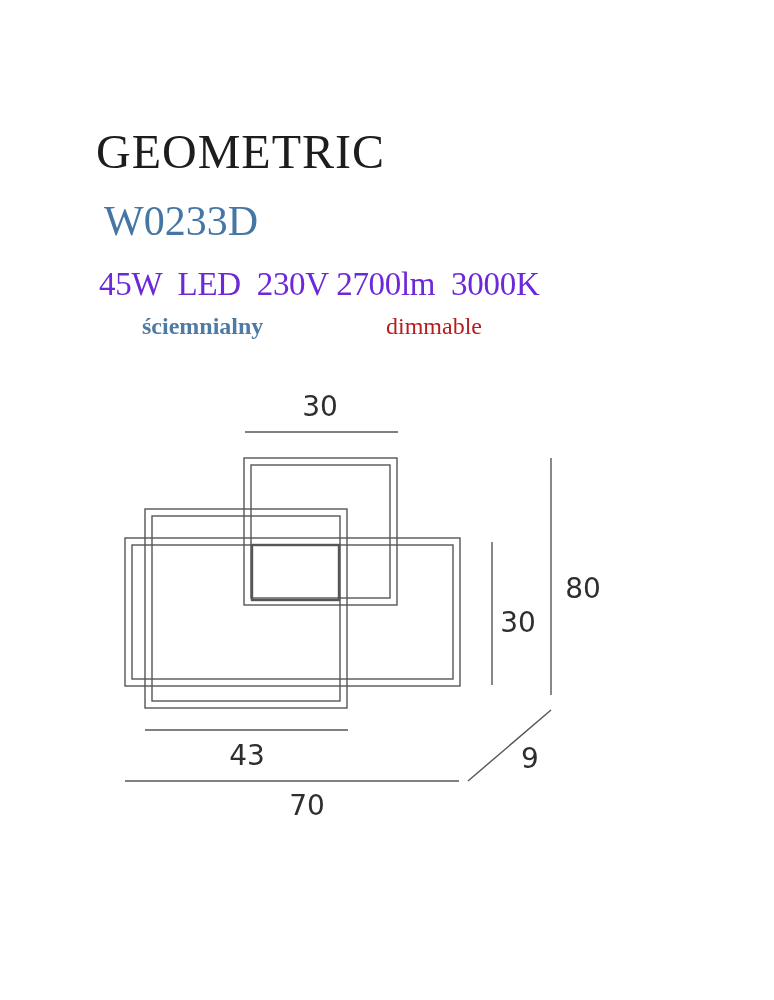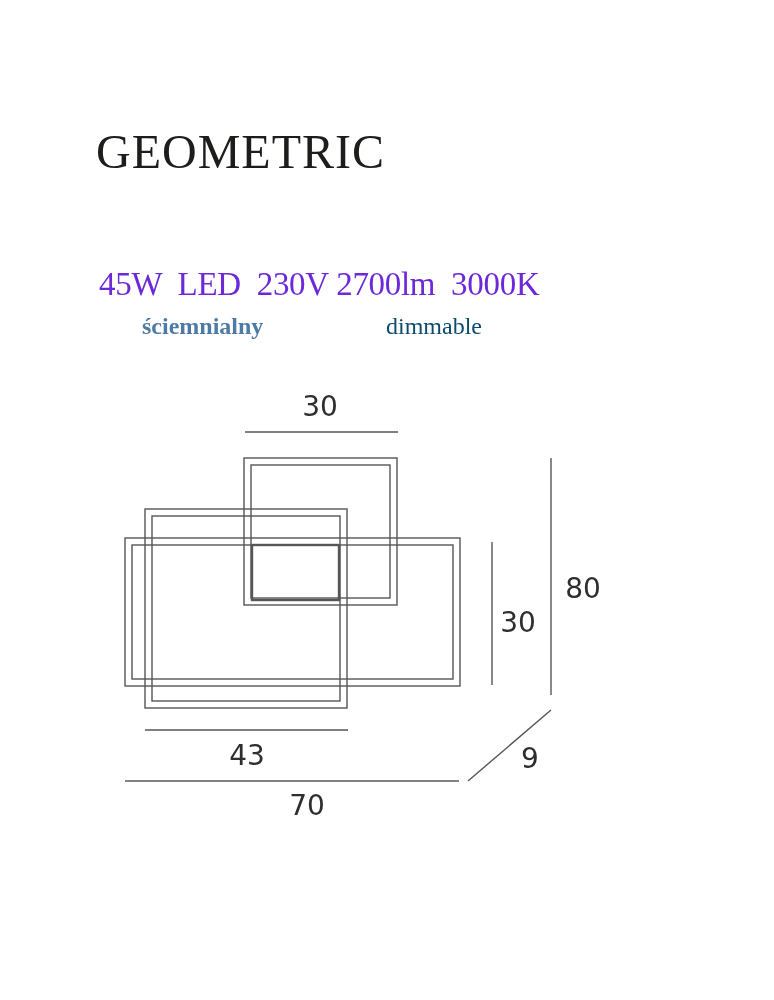--- a/index.html
+++ b/index.html
@@ -49,21 +49,21 @@
     color: #4d7ba6;
     white-space: pre;
     font-weight: bold;
   }
   .sub-en {
     position: absolute;
     left: 386px;
     top: 314px;
     font-size: 24px;
     line-height: 1;
-    color: #0c4a6e;
+    color: #b91c1c;
     white-space: pre;
   }
   .drawing-svg {
     position: absolute;
     left: 0;
     top: 0;
     width: 774px;
     height: 1000px;
   }
   .dim-label {
@@ -81,20 +81,21 @@
   .dl-43      { left: 247px; top: 756px; }
   .dl-70      { left: 307px; top: 806px; }
   .dl-9       { left: 530px; top: 759px; }
 </style>
 </head>
 <body>
 
 <div class="page">
 
   <div class="title">GEOMETRIC</div>
+  <div class="model">W0233D</div>
   <div class="specs">45W  LED  230V 2700lm  3000K</div>
   <div class="sub-pl">ściemnialny</div>
   <div class="sub-en">dimmable</div>
 
   <svg class="drawing-svg" viewBox="0 0 774 1000" xmlns="http://www.w3.org/2000/svg" fill="none" stroke="#565656" stroke-width="1.4">
 
     <g>
       <rect x="244" y="458" width="153" height="147"></rect>
       <rect x="251" y="465" width="139" height="133"></rect>
     </g>

